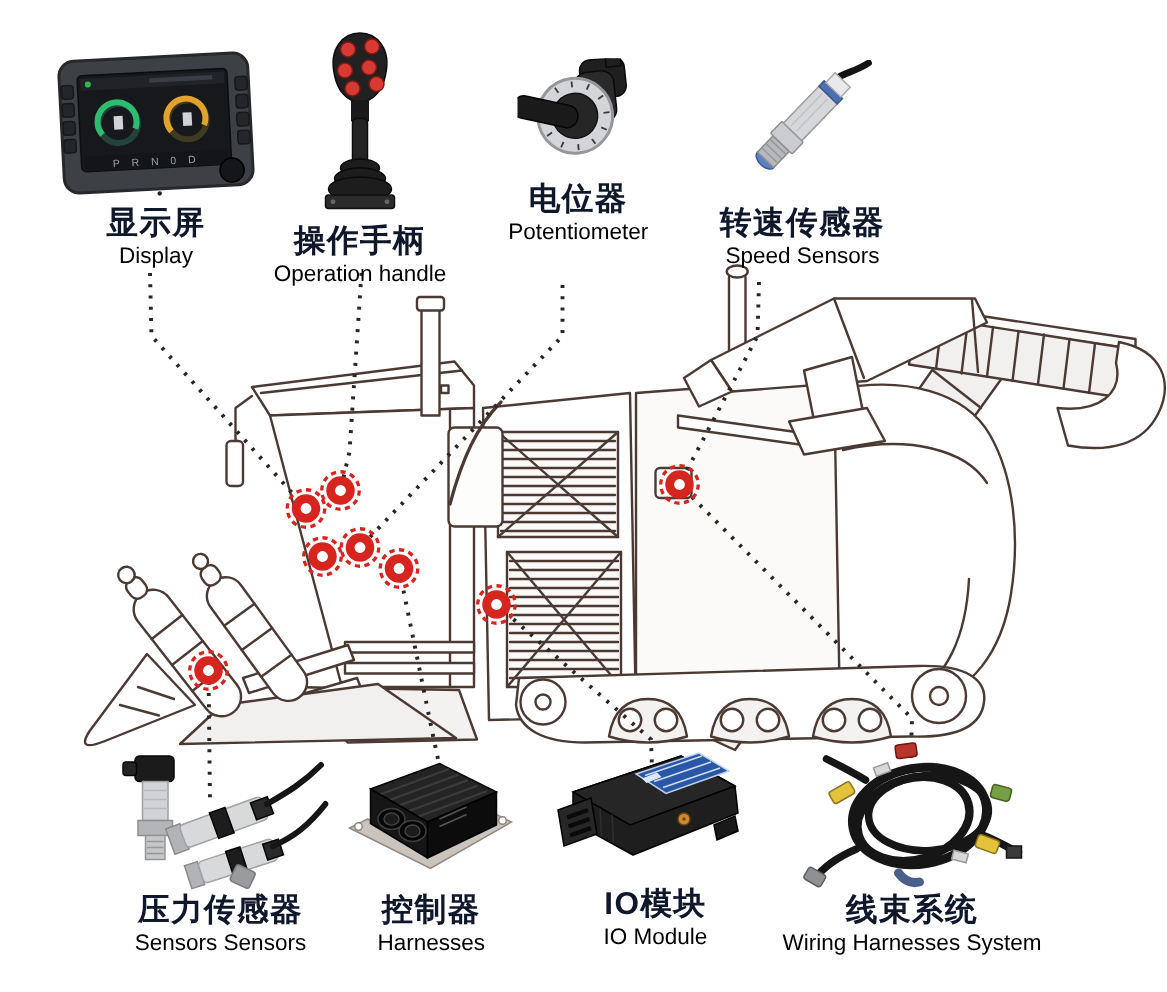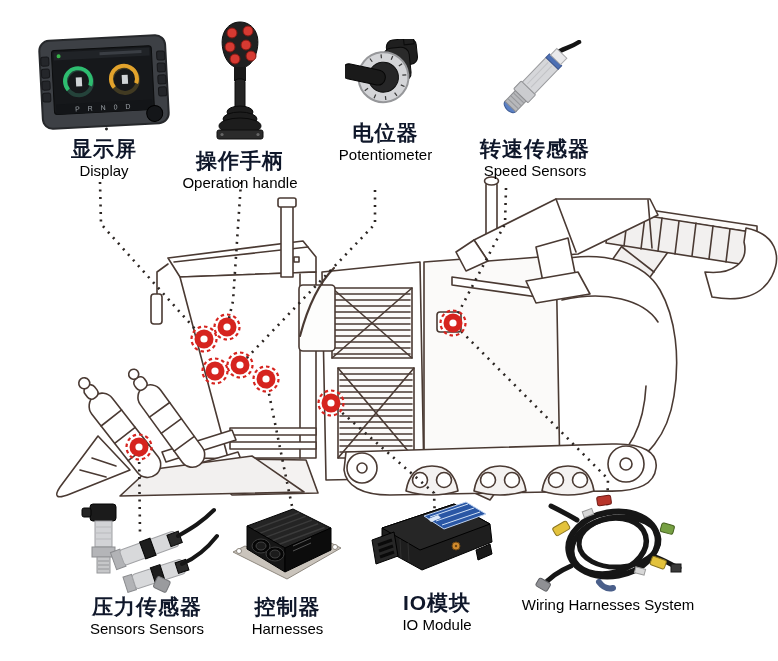--- a/index.html
+++ b/index.html
@@ -468,17 +468,18 @@
       <rect x="118" y="64" width="15" height="9" rx="2" transform="rotate(20 125 68)" fill="#e3c23c" stroke="#8a741f"></rect>
       <rect x="128" y="30" width="13" height="9" rx="2" transform="rotate(15 134 34)" fill="#76a043" stroke="#46611f"></rect>
       <rect x="64" y="2" width="14" height="9" rx="2" transform="rotate(-8 71 6)" fill="#b8352b" stroke="#6e1812"></rect>
       <rect x="4" y="86" width="13" height="9" rx="2" transform="rotate(30 10 90)" fill="#8f9094" stroke="#5e5f63"></rect>
       <rect x="138" y="70" width="10" height="8" fill="#3a3a3a" stroke="#161616"></rect>
       <rect x="50" y="16" width="10" height="6" transform="rotate(-20 55 19)" fill="#d8d8d8" stroke="#9a9a9a"></rect>
       <rect x="102" y="74" width="10" height="6" transform="rotate(15 107 77)" fill="#d8d8d8" stroke="#9a9a9a"></rect>
       <path d="M66,88 q6,8 14,6" stroke="#4a5f8a" stroke-width="6" fill="none" stroke-linecap="round"></path>
     </svg>
     <div class="labels">
+      <div class="zh">线束系统</div>
       <div class="en">Wiring Harnesses System</div>
     </div>
   </div>
 
 </div>
 
 </body></html>

